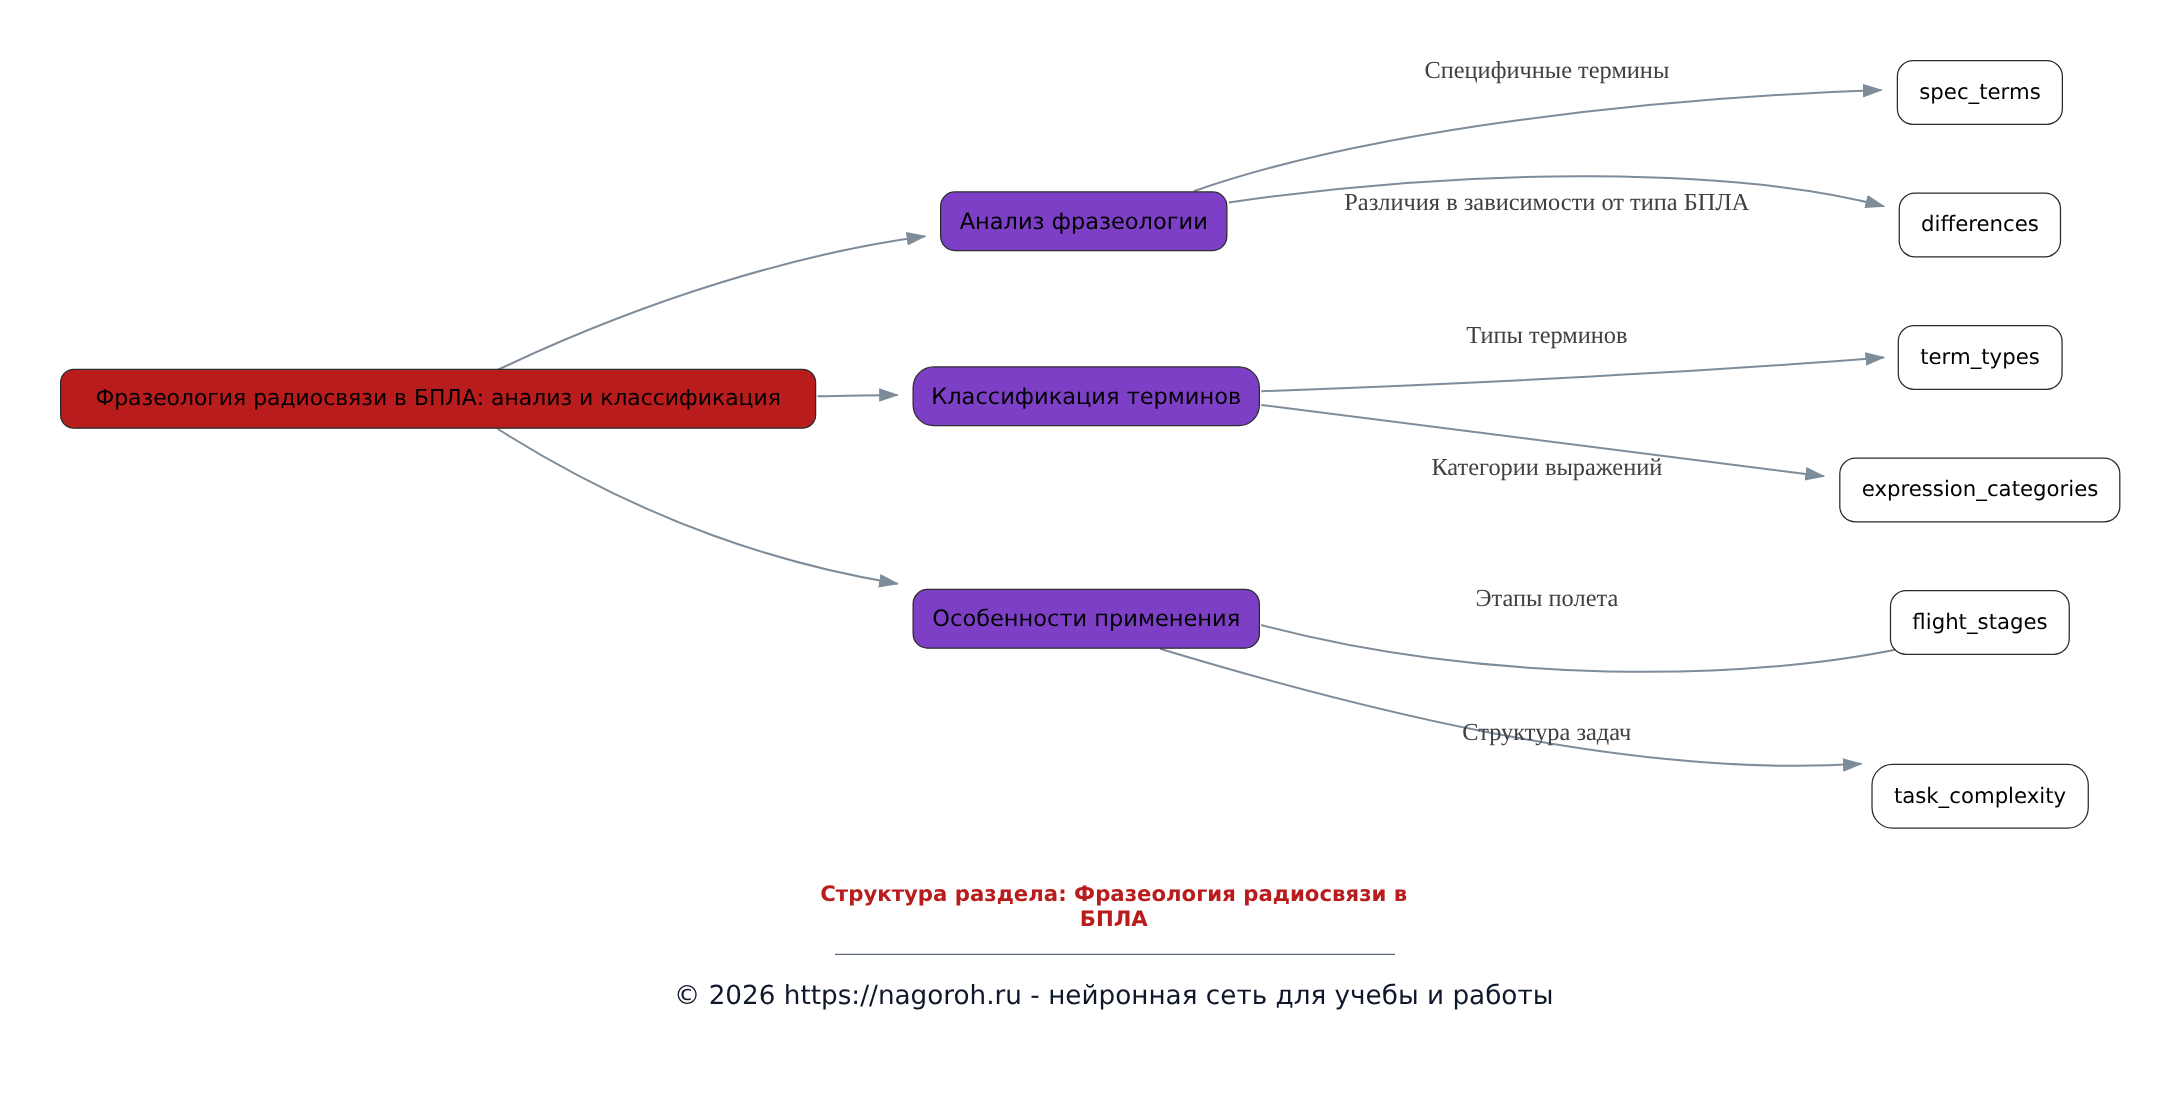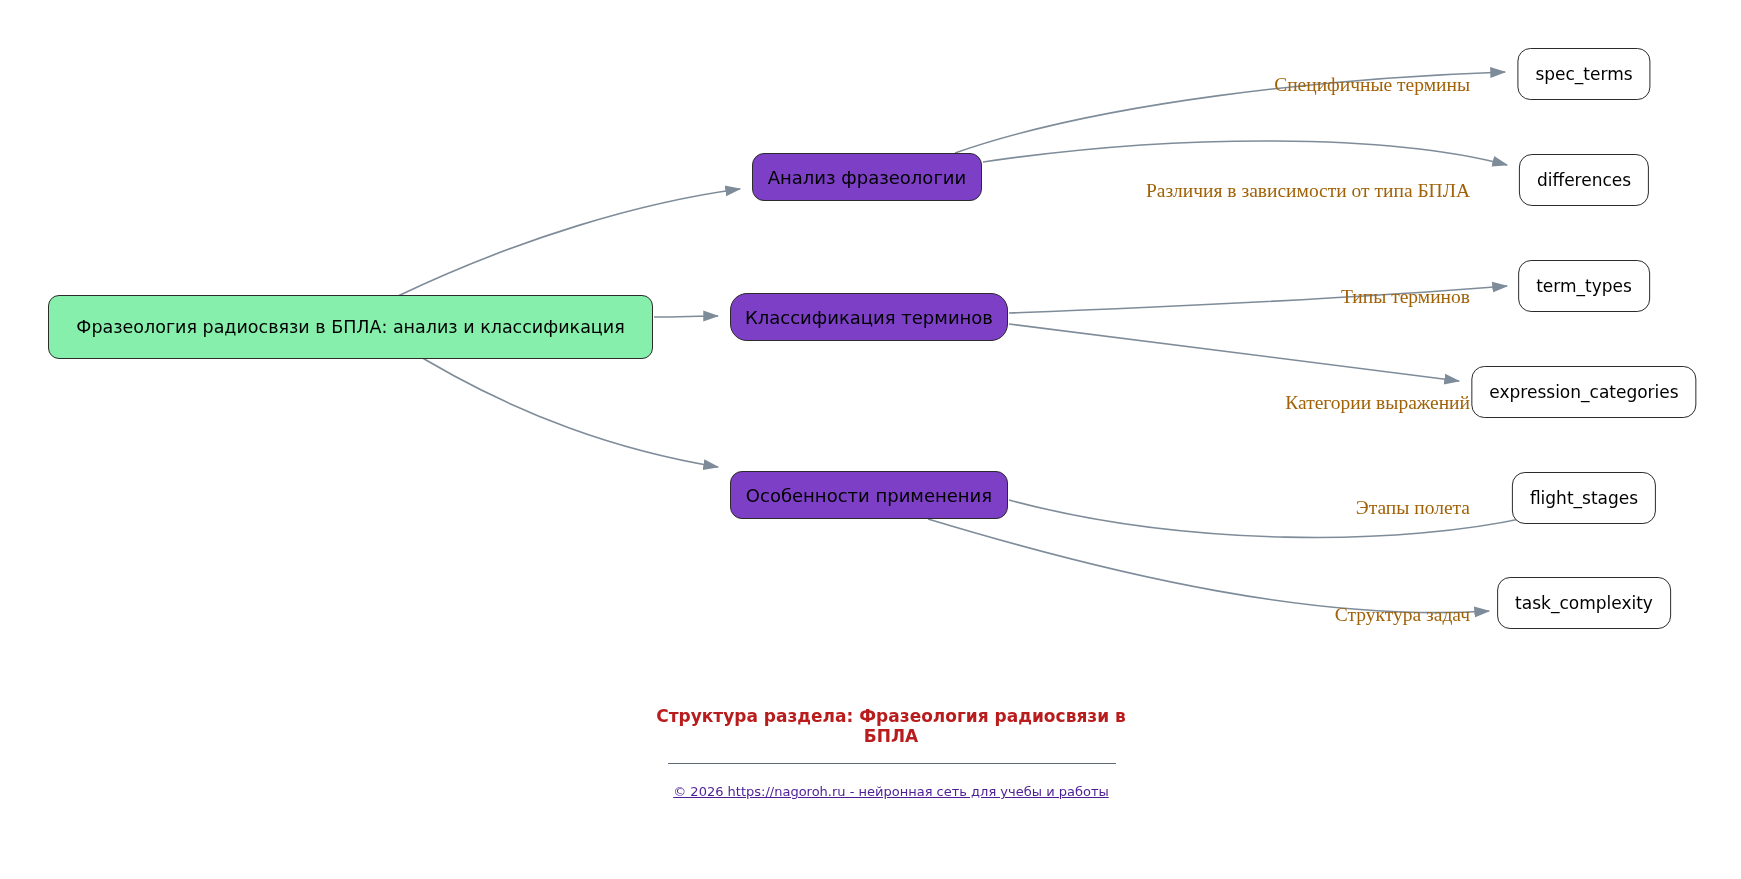--- a/index.html
+++ b/index.html
@@ -7,61 +7,61 @@
     width:1741px;height:879px;position:relative;background:#ffffff;
     font-family:"DejaVu Sans","Liberation Sans",sans-serif;overflow:hidden;
   }
   #edge-layer{position:absolute;left:0;top:0;width:1741px;height:879px;pointer-events:none;}
 
   .node{
     position:absolute;display:flex;align-items:center;justify-content:center;
     box-sizing:border-box;white-space:nowrap;border:1.5px solid #2b2b2b;color:#000;
   }
   .root-node{
-    left:48px;top:295px;width:605px;height:64px;background:#86efac;
+    left:48px;top:295px;width:605px;height:48px;background:#b91c1c;
     border-radius:11px;font-size:17.5px;
   }
   .branch-node{background:#7d3fc6;border-radius:12px;font-size:18px;height:48px;}
   #node-analysis{left:752px;top:153px;width:230px;}
   #node-classification{left:730px;top:293px;width:278px;border-radius:17px;}
   #node-features{left:730px;top:471px;width:278px;}
 
   .leaf-node{
     background:#ffffff;border-radius:13px;font-size:17px;height:52px;
     padding:0 17px;left:1584px;transform:translateX(-50%);
   }
   #leaf-spec-terms{top:48px;}
   #leaf-differences{top:154px;}
   #leaf-term-types{top:260px;text-align:center;}
   #leaf-expression-categories{top:366px;}
   #leaf-flight-stages{top:472px;}
-  #leaf-task-complexity{top:577px;}
+  #leaf-task-complexity{top:611px;border-radius:17px;}
 
   .edge-label{
-    position:absolute;left:1005px;width:465px;text-align:right;
-    font-family:"Liberation Serif","DejaVu Serif",serif;font-size:19.5px;color:#a16207;margin-top:28px;
+    position:absolute;left:1005px;width:465px;text-align:center;
+    font-family:"Liberation Serif","DejaVu Serif",serif;font-size:19.5px;color:#404040;
   }
   #elabel-0{top:46px;}
   #elabel-1{top:152px;}
   #elabel-2{top:258px;}
   #elabel-3{top:364px;}
   #elabel-4{top:469px;}
   #elabel-5{top:576px;}
 
   .footer-title{
     position:absolute;left:656px;top:707px;width:470px;text-align:center;
     font-weight:bold;font-size:17px;line-height:1.15;color:#b91c1c;
   }
   .footer-rule{
     position:absolute;left:668px;top:763px;width:448px;height:0;
     border-top:1.6px solid #5a6a79;
   }
   .footer-copy{
     position:absolute;left:441px;top:784px;width:900px;text-align:center;
-    font-size:13px;color:#4c1d95;text-decoration:underline;
+    font-size:21px;color:#0f172a;
   }
 </style>
 </head>
 <body>
 
 <svg id="edge-layer" viewBox="0 0 1741 879" xmlns="http://www.w3.org/2000/svg">
   <defs>
     <marker id="arrowhead" viewBox="0 0 10 10" refX="9.2" refY="5" markerWidth="10" markerHeight="10" orient="auto">
       <path d="M0,1.6 L10,5 L0,8.4 z" fill="#7e8c9a"></path>
     </marker>

